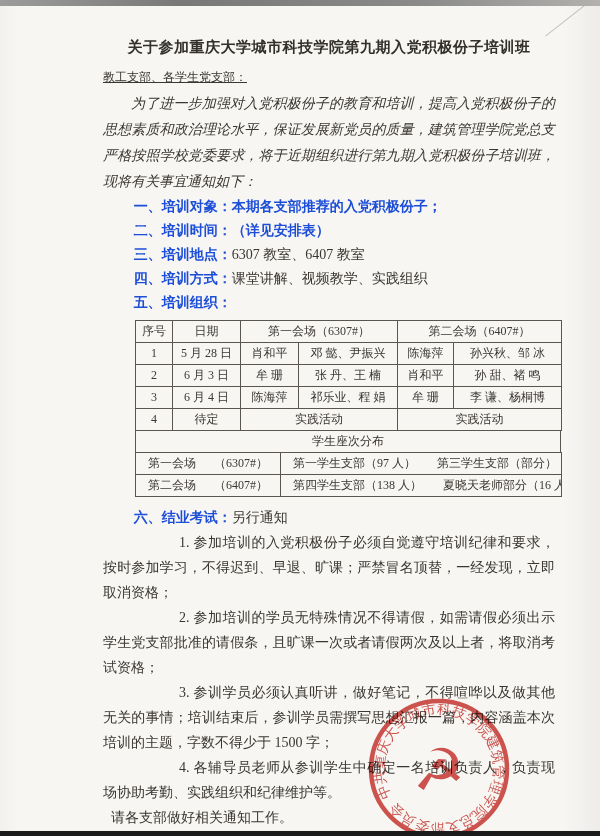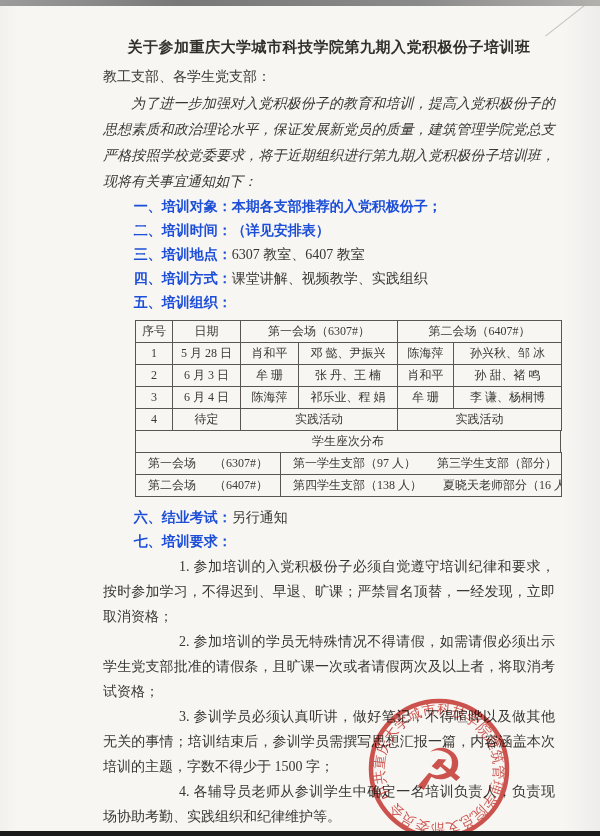--- a/index.html
+++ b/index.html
@@ -12,21 +12,21 @@
       #f6f5f2;
   }
   .edge-top{position:absolute;top:0;left:0;right:0;height:6px;
     background:linear-gradient(90deg,#9c9c9c,#787878 30%,#8a8a8a 70%,#b3b1ae);z-index:5;}
   .edge-bottom{position:absolute;bottom:0;left:0;right:0;height:5px;background:#1b1b1b;z-index:5;}
   .corner-artifact{position:absolute;top:14px;right:-8px;width:70px;height:1px;
     background:#c4c1bd;transform:rotate(-38deg);z-index:4;}
   .page-inner{position:absolute;top:0;left:0;right:0;bottom:0;padding:30px 45px 0 55px;box-sizing:border-box;margin-left:48px;}
   .title{font-size:15px;font-weight:bold;text-align:center;margin:8px 0 0;letter-spacing:0.5px;color:#33302b;}
   .notice{font-size:19px;font-weight:bold;text-align:center;margin:15px 0 9px;letter-spacing:1px;color:#33302b;}
-  .salutation{font-size:14px;margin:8px 0 0;line-height:24px;}
+  .salutation{font-size:12px;margin:8px 0 0;line-height:24px;text-decoration:underline;}
   .intro{font-size:14px;margin:2px 0 0;line-height:26px;text-indent:2em;text-align:justify;font-style:italic;}
   .sec{font-size:14px;margin:0;line-height:24px;text-indent:2.2em;}
   .b{font-weight:bold;color:#1d4ed8;}
   .tbl-wrap{margin:5px 0 0 32px;width:426px;}
   table{border-collapse:collapse;width:426px;table-layout:fixed;border-radius:8px;}
   td{border:1px solid #5a554e;text-align:center;padding:2px 2px;font-size:12px;line-height:17px;color:#3b3733;overflow:hidden;white-space:nowrap;}
   .tbl2,.tbl3{margin-top:-1px;}
   .seat-detail{display:flex;gap:21px;justify-content:flex-start;padding-left:10px;}
   .venue-cell{display:flex;gap:18px;justify-content:center;text-align:center;}
   .sec6{margin-top:9px;}
@@ -142,21 +142,20 @@
                   <span>第四学生支部（138 人）</span>
                   <span>夏晓天老师部分（16 人）</span>
                 </div>
           </td>
         </tr>
       </tbody>
         </table>
     </div>
 
     <p class="sec sec6"><span class="b">六、结业考试：</span><span>另行通知</span></p>
-    <p class="sec"><span class="b">七、培训要求：</span></p>
 
     <p class="req">1. 参加培训的入党积极份子必须自觉遵守培训纪律和要求，按时参加学习，不得迟到、早退、旷课；严禁冒名顶替，一经发现，立即取消资格；</p>
     <p class="req">2. 参加培训的学员无特殊情况不得请假，如需请假必须出示学生党支部批准的请假条，且旷课一次或者请假两次及以上者，将取消考试资格；</p>
     <p class="req">3. 参训学员必须认真听讲，做好笔记，不得喧哗以及做其他无关的事情；培训结束后，参训学员需撰写思想汇报一篇，内容涵盖本次培训的主题，字数不得少于 1500 字；</p>
     <p class="req">4. 各辅导员老师从参训学生中确定一名培训负责人，负责现场协助考勤、实践组织和纪律维护等。</p>
 
     <p class="closing">请各支部做好相关通知工作。</p>
 
   </div>
 

